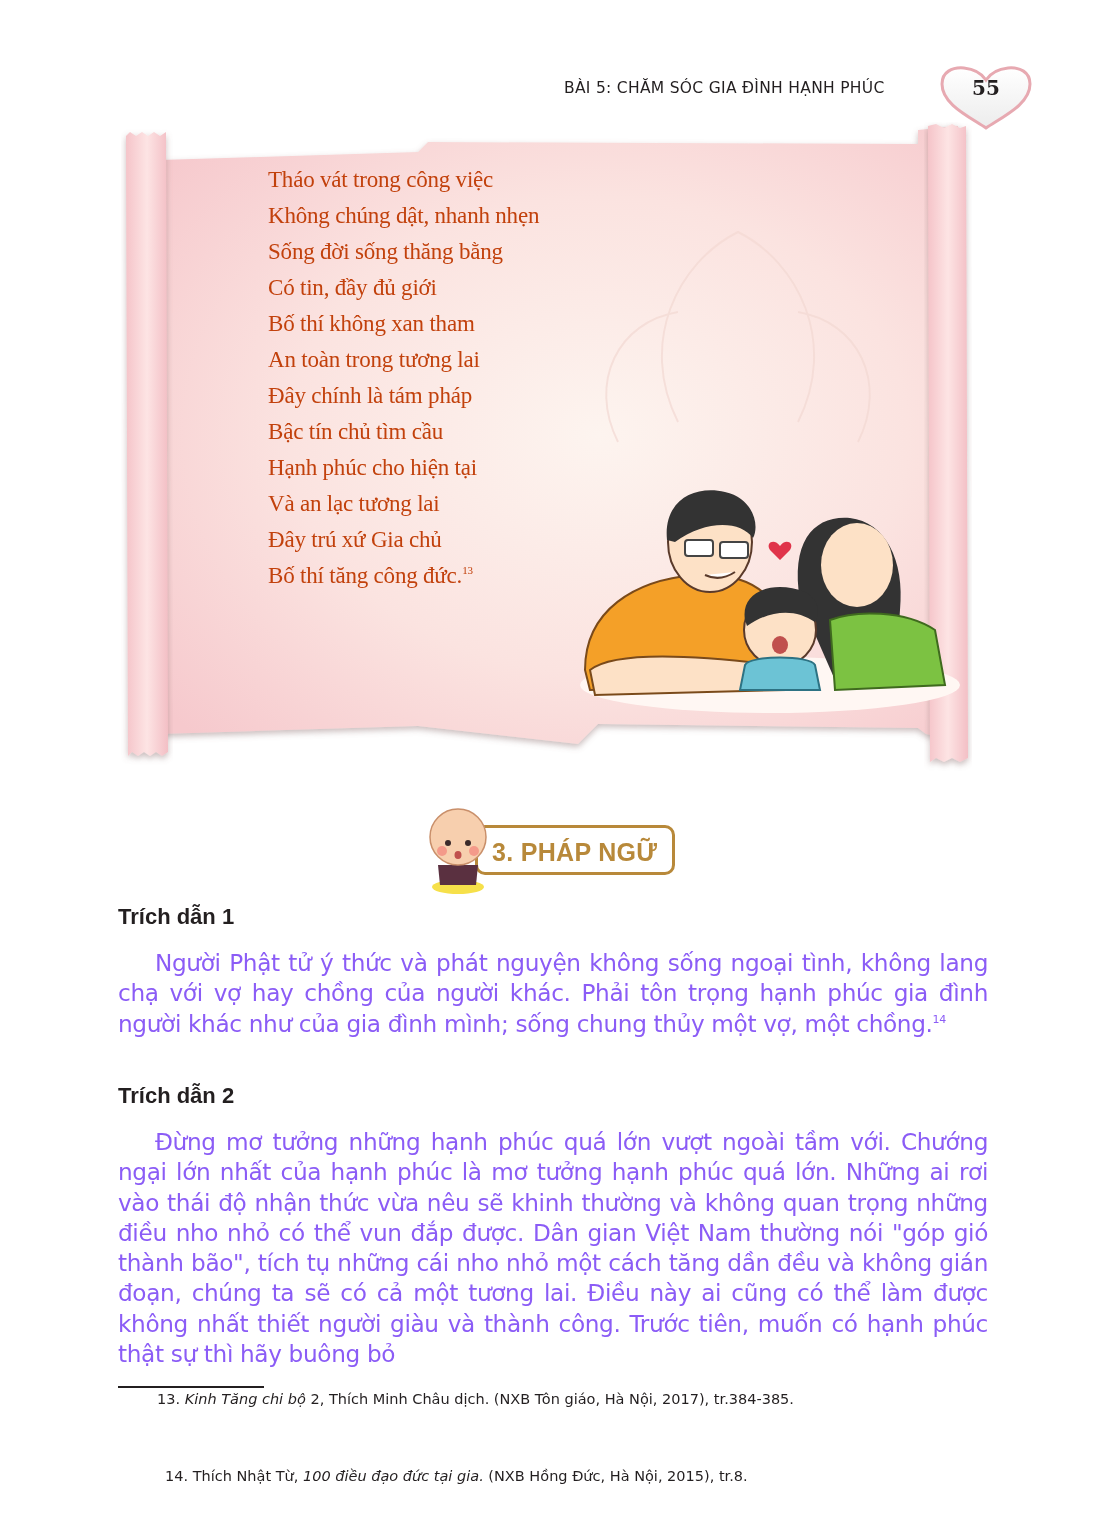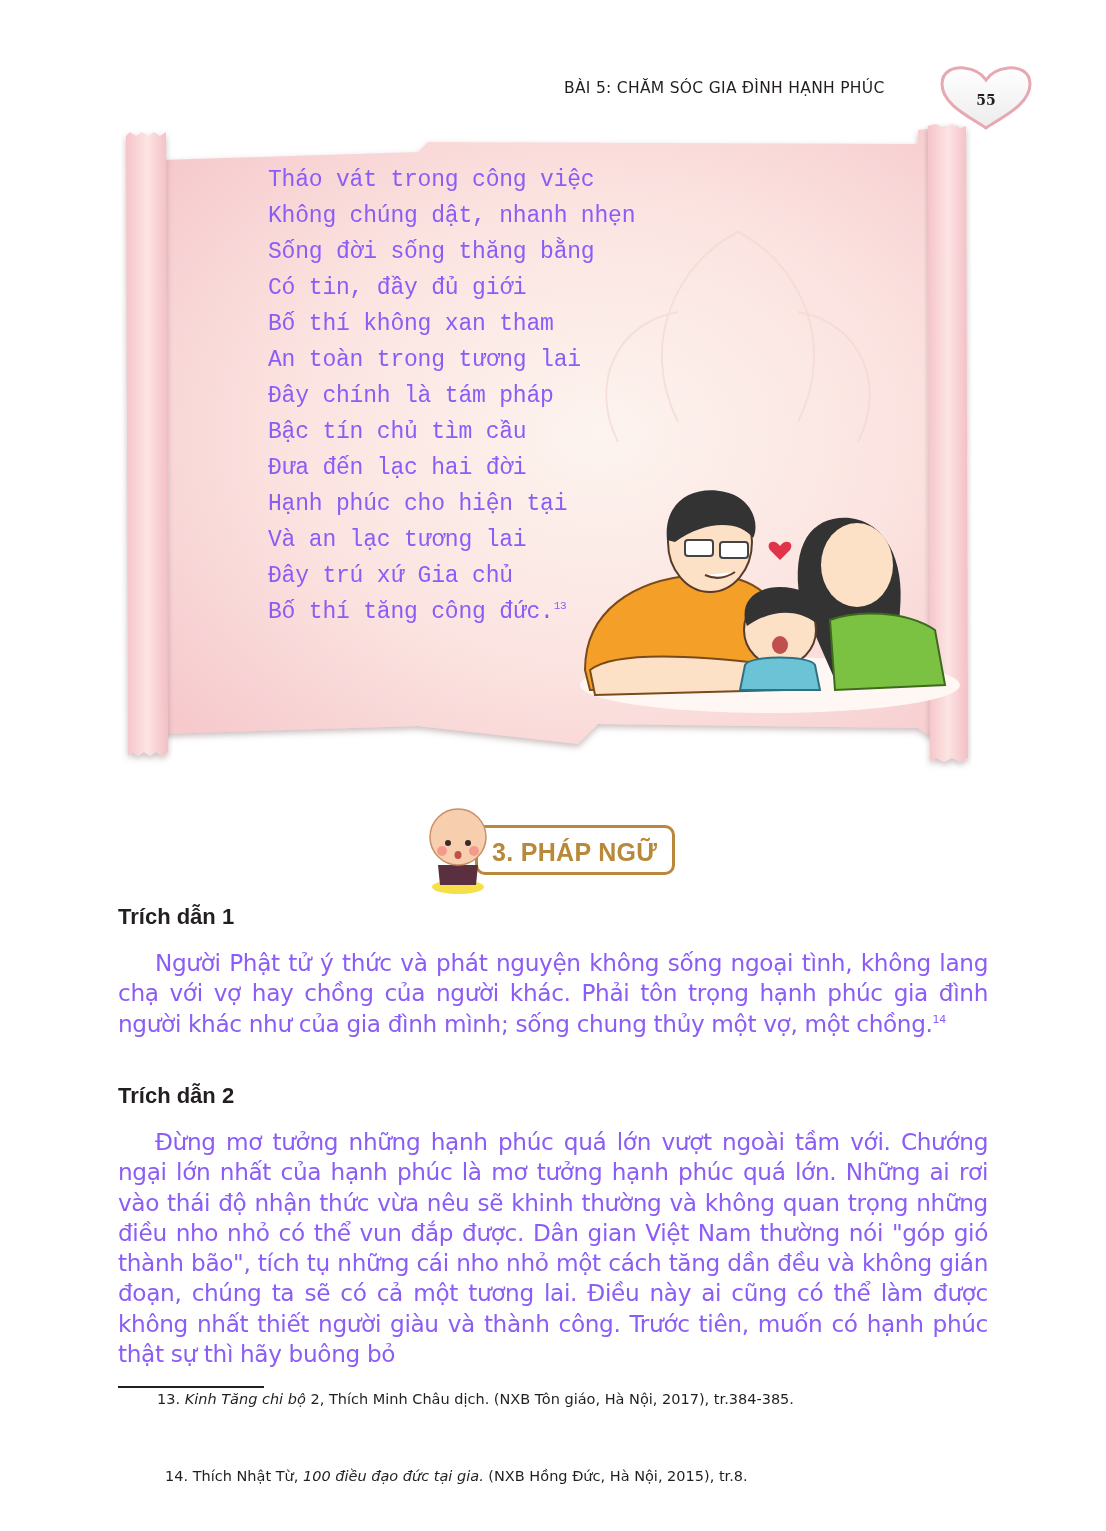--- a/index.html
+++ b/index.html
@@ -5,27 +5,27 @@
   html, body { margin:0; padding:0; background:#ffffff; }
   body { width:1106px; height:1531px; position:relative; overflow:hidden;
          font-family:"DejaVu Sans", sans-serif; color:#231f20; }
 
   
   .running-head { position:absolute; left:556px; top:79px; font-size:15.5px; letter-spacing:0.3px;
                   color:#231f20; font-family:"DejaVu Sans", sans-serif;margin-left:8px; }
   .heart { position:absolute; left:938px; top:64px; width:96px; height:66px; }
   .heart svg { width:100%; height:100%; display:block; }
   .page-num { position:absolute; left:938px; top:76px; width:96px; text-align:center;
-              font-family:"DejaVu Serif", serif; font-weight:bold; font-size:14px; color:#231f20;margin-top:16px; }
+              font-family:"DejaVu Serif", serif; font-weight:bold; font-size:20px; color:#231f20; }
 
   
   .scroll { position:absolute; left:118px; top:122px; width:860px; height:650px; }
   .scroll svg.bg { position:absolute; left:0; top:0; width:100%; height:100%; }
   .poem { position:absolute; left:268px; top:162px; font-size:23px; line-height:36px;
-          font-family:Liberation Mono, monospace; color:#8b5cf6; letter-spacing:-0.2px; }
+          font-family:Liberation Serif, serif; color:#c2410c; letter-spacing:-0.2px; }
   .poem div { white-space:nowrap; }
   sup { font-size:11px; vertical-align:super; line-height:0; }
 
   .family { position:absolute; left:575px; top:480px; width:385px; height:235px; }
 
   
   .badge-wrap { position:absolute; left:420px; top:805px; width:265px; height:90px; }
   .badge-box { position:absolute; left:55px; top:20px; width:200px; height:50px; border:3px solid #b8893a;
                border-radius:10px; background:#fff; box-sizing:border-box; }
   .badge-text { position:absolute; left:72px; top:33px; font-family:"Liberation Sans", sans-serif;
@@ -92,21 +92,20 @@
 
 <div class="poem">
   <div>Tháo vát trong công việc</div>
   <div>Không chúng dật, nhanh nhẹn</div>
   <div>Sống đời sống thăng bằng</div>
   <div>Có tin, đầy đủ giới</div>
   <div>Bố thí không xan tham</div>
   <div>An toàn trong tương lai</div>
   <div>Đây chính là tám pháp</div>
   <div>Bậc tín chủ tìm cầu</div>
-  <div>Đưa đến lạc hai đời</div>
   <div>Hạnh phúc cho hiện tại</div>
   <div>Và an lạc tương lai</div>
   <div>Đây trú xứ Gia chủ</div>
   <div><span>Bố thí tăng công đức.</span><sup>13</sup></div>
 </div>
 
 <div class="family">
   <svg viewBox="0 0 385 235" width="385" height="235">
 
     <ellipse cx="195" cy="205" rx="190" ry="28" fill="#fff7f3"></ellipse>

